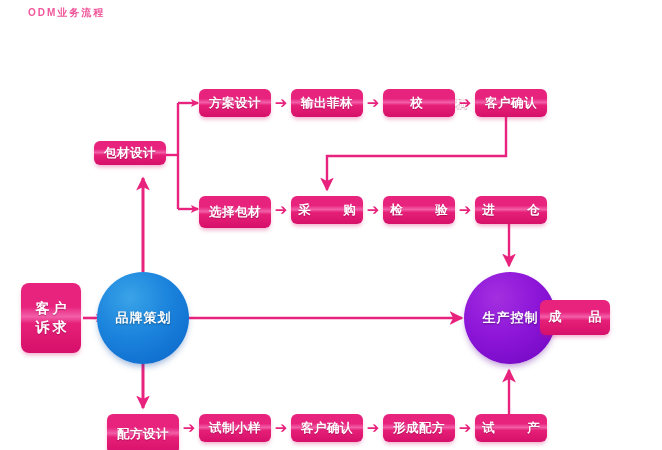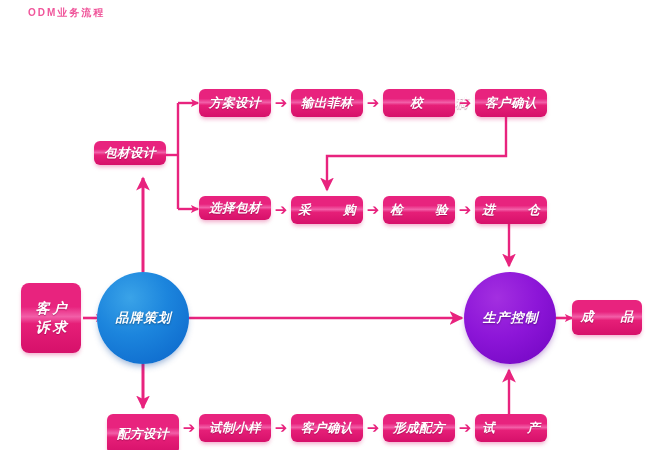--- a/index.html
+++ b/index.html
@@ -44,21 +44,20 @@
     position: absolute;
     box-sizing: border-box;
     display: flex;
     align-items: center;
     justify-content: center;
     color: #ffffff;
     font-weight: bold;
     text-align: center;
     line-height: 1.15;
     white-space: pre;
-    font-style: italic;
   }
   .box {
     border-radius: 6px;
     background: linear-gradient(to bottom,
         #e8237e 0%,
         #e8237e 34%,
         #f25fa8 48%,
         #e61f78 58%,
         #d6106a 100%);
     box-shadow: 0 3px 4px -1px rgba(214,16,106,0.35);
@@ -172,21 +171,21 @@
   </div>
 
   <div class="node box" id="node-package" style="left:94px; top:141px; width:72px; height:24px;">
     <span>包材设计</span>
   </div>
 
   <div class="node circle" id="node-production" style="left:464px; top:272px; width:92px; height:92px;">
     <span>生产控制</span>
   </div>
 
-  <div class="node box" id="node-finished" style="left:540px; top:300px; width:70px; height:35px; letter-spacing:7px; text-indent:7px; font-size:13px;margin-left:32px;">
+  <div class="node box" id="node-finished" style="left:540px; top:300px; width:70px; height:35px; letter-spacing:7px; text-indent:7px; font-size:13px;">
     <span>成　品</span>
   </div>
 
   <div class="node box" style="left:199px; top:89px; width:72px; height:28px;">
     <span>方案设计</span>
   </div>
   <div class="mini-arrow" style="left:273px; top:96px;">➔</div>
 
   <div class="node box" style="left:291px; top:89px; width:72px; height:28px;">
     <span>输出菲林</span>
@@ -195,21 +194,21 @@
 
   <div class="node box wide-sp" style="left:383px; top:89px; width:72px; height:28px;padding-left:40px;">
     <span>校　稿</span>
   </div>
   <div class="mini-arrow" style="left:457px; top:96px;">➔</div>
 
   <div class="node box" style="left:475px; top:89px; width:72px; height:28px;">
     <span>客户确认</span>
   </div>
 
-  <div class="node box" style="left:199px; top:196px; width:72px; height:24px;">
+  <div class="node box" style="left:199px; top:196px; width:72px; height:32px;">
     <span>选择包材</span>
   </div>
   <div class="mini-arrow" style="left:273px; top:203px;">➔</div>
 
   <div class="node box wide-sp" style="left:291px; top:196px; width:72px; height:28px;">
     <span>采　购</span>
   </div>
   <div class="mini-arrow" style="left:365px; top:203px;">➔</div>
 
   <div class="node box wide-sp" style="left:383px; top:196px; width:72px; height:28px;">

